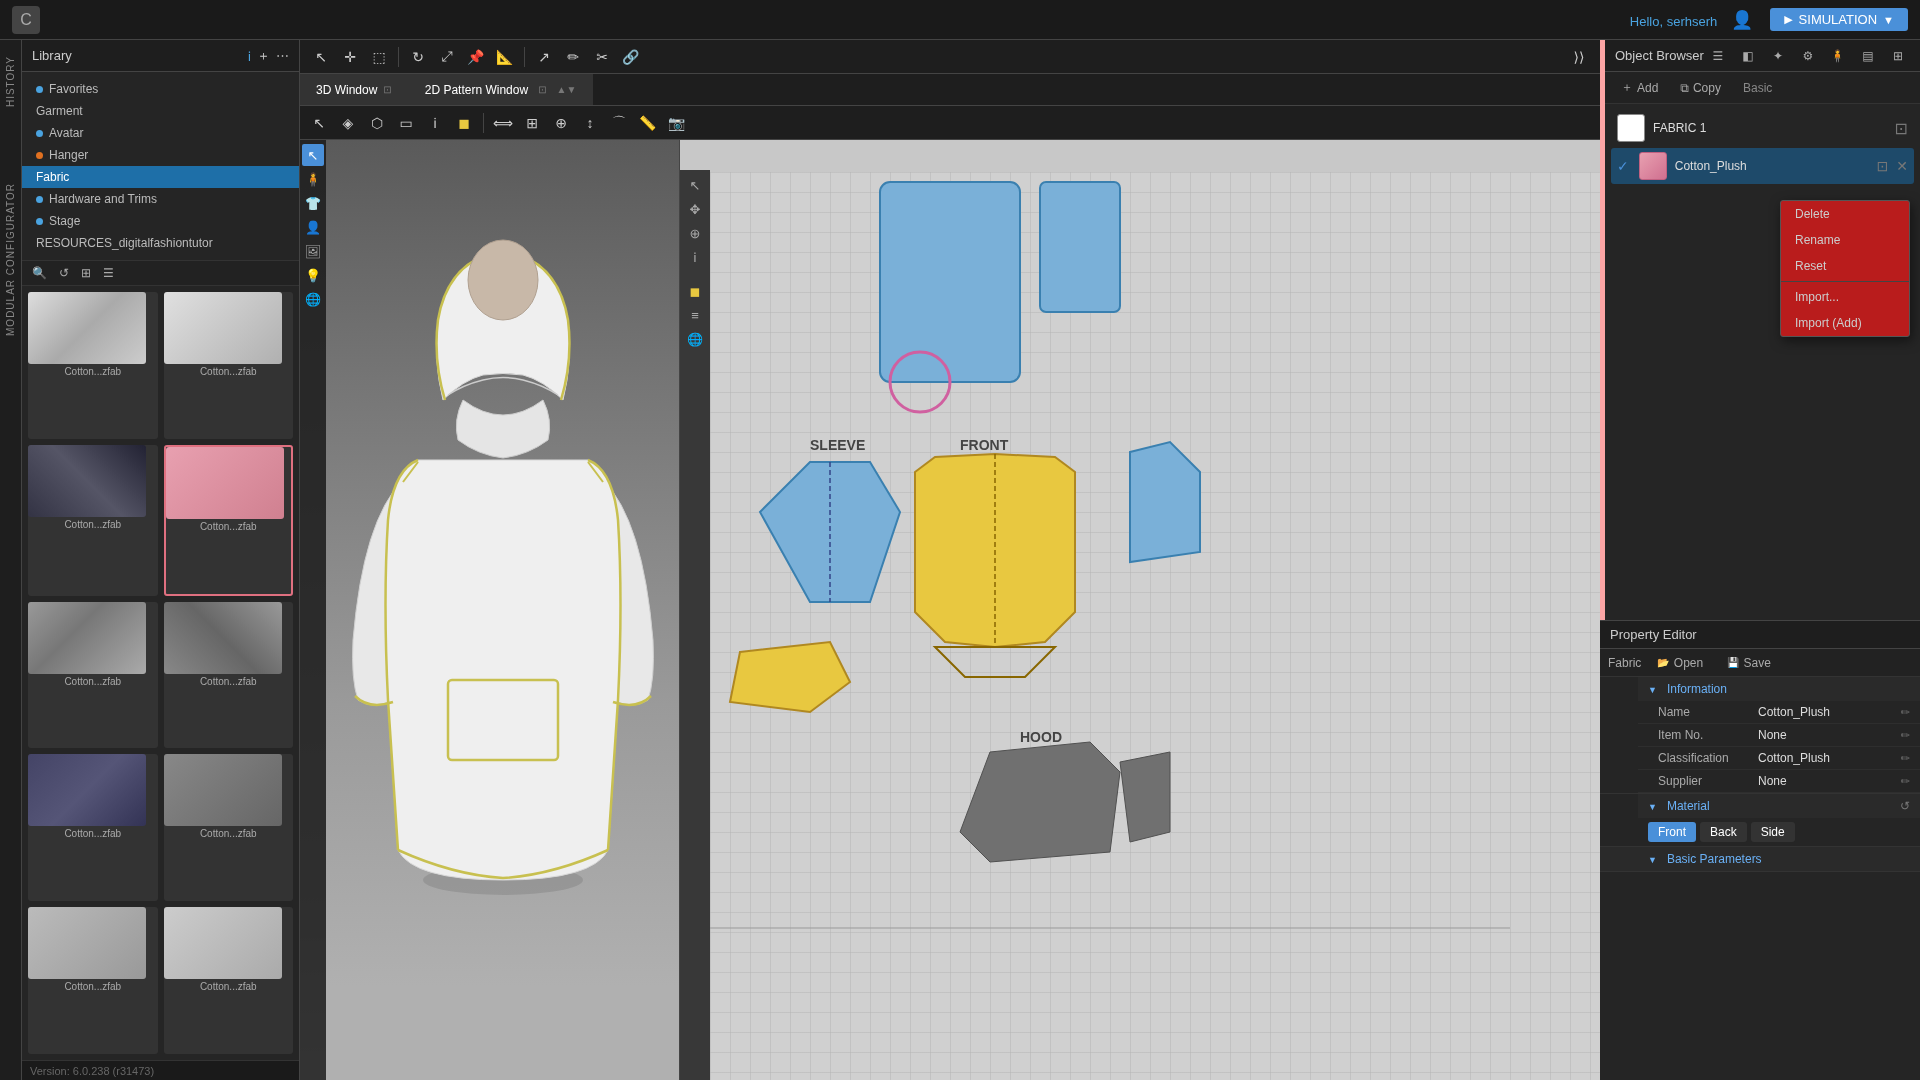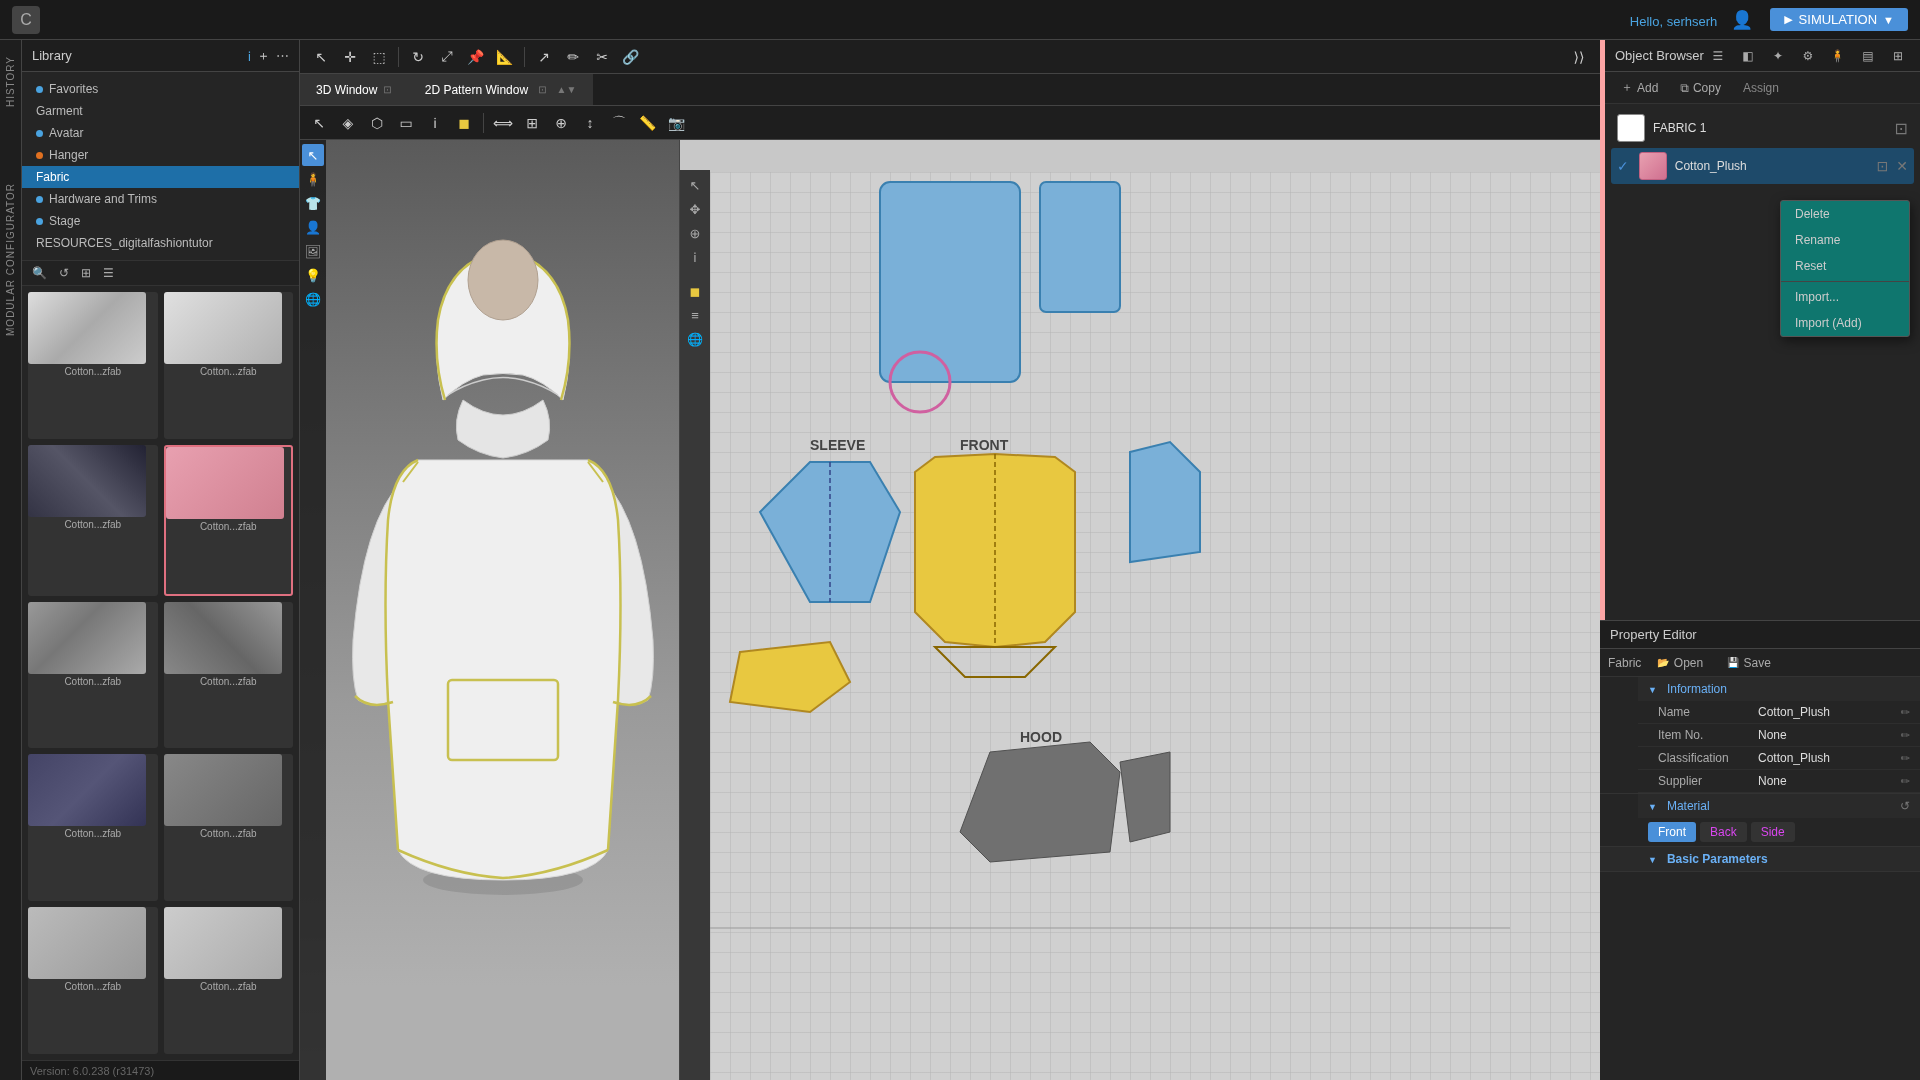--- a/index.html
+++ b/index.html
@@ -78,45 +78,45 @@
 
     
     #fabric-list { padding: 6px; flex: 1; overflow-y: auto; }
     .fabric-item { display: flex; align-items: center; padding: 4px 6px; border-radius: 3px; cursor: pointer; gap: 8px; margin-bottom: 2px; }
     .fabric-item.selected { background: #1e4a6a; }
     .fabric-swatch { width: 28px; height: 28px; border-radius: 3px; flex-shrink: 0; }
     .fabric-name { font-size: 12px; color: #ddd; }
     .fabric-item .check { color: #4a90d9; margin-right: 2px; font-size: 14px; }
 
     
-    #context-menu { position: absolute; right: 10px; top: 160px; background: #0f766e; border: 1px solid #555; border-radius: 3px; min-width: 130px; z-index: 100; box-shadow: 2px 4px 12px rgba(0,0,0,0.5); }
+    #context-menu { position: absolute; right: 10px; top: 160px; background: #b91c1c; border: 1px solid #555; border-radius: 3px; min-width: 130px; z-index: 100; box-shadow: 2px 4px 12px rgba(0,0,0,0.5); }
     .ctx-item { padding: 6px 14px; cursor: pointer; color: #ccc; font-size: 12px; }
     .ctx-sep { height: 1px; background: #444; margin: 2px 0; }
 
     
     #prop-editor { border-top: 1px solid #444; background: #252525; }
     #prop-header { height: 28px; background: #1e1e1e; display: flex; align-items: center; padding: 0 10px; font-size: 13px; color: #ccc; border-bottom: 1px solid #444; }
     #prop-toolbar { height: 28px; display: flex; align-items: center; padding: 0 8px; gap: 8px; background: #222; border-bottom: 1px solid #333; }
     .prop-section { border-bottom: 1px solid #333; padding-left: 38px; }
     .prop-section-header { display: flex; align-items: center; padding: 5px 10px; cursor: pointer; background: #2a2a2a; color: #6ab0f5; font-size: 12px; gap: 6px; }
     .prop-row { display: flex; align-items: flex-end; padding: 4px 10px 4px 20px; border-bottom: 1px solid #2e2e2e; }
     .prop-label { color: #aaa; font-size: 12px; flex: 0 0 100px; }
     .prop-value { color: #ddd; font-size: 12px; flex: 1; }
     .prop-edit-btn { color: #777; cursor: pointer; font-size: 11px; margin-left: 4px; }
 
     
     #mat-tabs { display: flex; padding: 4px 10px; gap: 4px; }
-    .mat-tab { padding: 3px 10px; border-radius: 3px; cursor: pointer; font-size: 12px; color: #d946ef; background: #333; }
+    .mat-tab { padding: 3px 10px; border-radius: 3px; cursor: pointer; font-size: 12px; color: #ffffff; background: #333; }
     .mat-tab.active { background: #4a90d9; color: white; }
 
     .type-select { background: #333; border: 1px solid #555; color: #ddd; padding: 2px 6px; border-radius: 2px; font-size: 12px; flex: 1; cursor: pointer; }
     .preset-select { background: #333; border: 1px solid #555; color: #ddd; padding: 2px 6px; border-radius: 2px; font-size: 12px; flex: 1; cursor: pointer; }
 
     
-    .basic-params { background: #2a2a2a; font-weight: bold; }
+    .basic-params { background: #2a2a2a; }
 
     
     .chevron { display: inline-block; margin-right: 4px; }
     .chevron.open::before { content: '▼'; font-size: 9px; }
 
     
     #scene-bg { position: absolute; left: 26px; top: 0; right: 0; bottom: 0; background: linear-gradient(180deg, #5a5a5a 0%, #7a7a7a 30%, #9a9a9a 60%, #b0b0b0 90%); display: flex; align-items: center; justify-content: center; overflow: hidden; }
 
     
     #pattern-grid { position: absolute; top: 32px; left: 30px; right: 0; bottom: 0; background-color: #d0d0d0; background-image: linear-gradient(rgba(180,180,180,0.5) 1px, transparent 1px), linear-gradient(90deg, rgba(180,180,180,0.5) 1px, transparent 1px); background-size: 20px 20px; }
@@ -424,21 +424,21 @@
         <button class="rt-btn icon-btn">⚙</button>
         <button class="rt-btn icon-btn">🧍</button>
         <button class="rt-btn icon-btn">▤</button>
         <button class="rt-btn icon-btn">⊞</button>
       </div>
     </div>
 
     <div id="right-toolbar">
       <button class="rt-btn">＋ <span>Add</span></button>
       <button class="rt-btn">⧉ <span>Copy</span></button>
-      <button class="rt-btn" style="color:#888;" disabled="">Assign</button>
+      <button class="rt-btn" style="color:#888;" disabled="">Basic</button>
     </div>
 
     <div id="fabric-list" style="max-height:200px;">
 
       <div class="fabric-item">
         <div class="fabric-swatch" style="background:#fff; border:1px solid #888;"></div>
         <span class="fabric-name">FABRIC 1</span>
         <button style="margin-left:auto;background:none;border:none;color:#777;font-size:16px;cursor:pointer;">⊡</button>
       </div>
 

